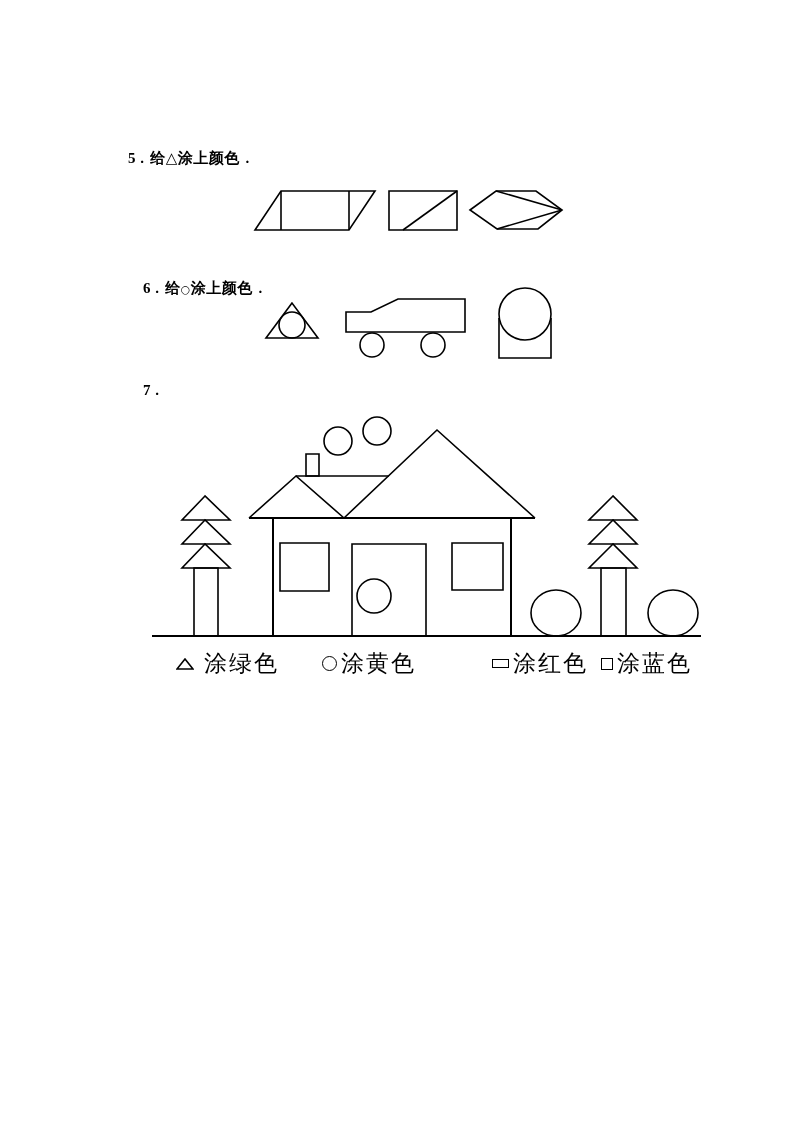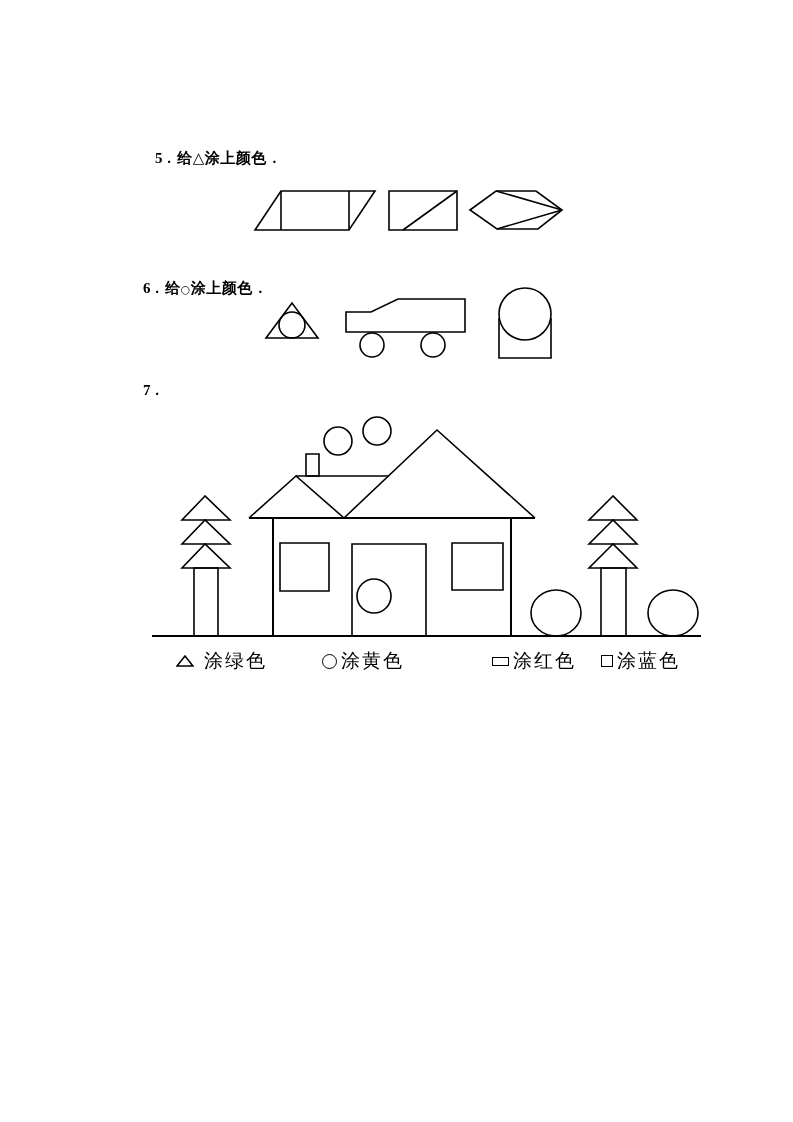--- a/index.html
+++ b/index.html
@@ -4,30 +4,30 @@
   <style>
     html, body { margin: 0; padding: 0; background: #ffffff; }
     body { width: 793px; height: 1122px; position: relative; overflow: hidden;
            font-family: "DejaVu Serif", "Liberation Serif", serif; color: #000; }
     .q-title { position: absolute; font-size: 15px; font-weight: bold; letter-spacing: 0.5px; white-space: nowrap; }
     .q-title .num { font-family: "Liberation Serif", serif; }
     .q-title .cjk { font-family: "DejaVu Sans", sans-serif; }
     svg.fig { position: absolute; left: 0; top: 0; }
     svg.fig * { vector-effect: non-scaling-stroke; }
     .legend { position: absolute; top: 648px; font-family: "DejaVu Sans", sans-serif;
-              font-size: 19px; white-space: nowrap; display: flex; align-items: center; letter-spacing: 2px; }
+              font-size: 23px; white-space: nowrap; display: flex; align-items: center; letter-spacing: 2px; }
     .legend .sym { display: inline-block; margin-right: 4px; }
     .sym-circle { width: 15px; height: 15px; border: 1.6px solid #000; border-radius: 50%; box-sizing: border-box; }
     .sym-rect { width: 17px; height: 9px; border: 1.6px solid #000; box-sizing: border-box; }
     .sym-square { width: 12px; height: 12px; border: 1.6px solid #000; box-sizing: border-box; }
   </style>
 </head>
 <body>
 
-<div class="q-title" style="left:155px; top:149px;">
+<div class="q-title" style="left:128px; top:149px;">
   <span class="num">5 .</span>
   <span class="cjk">给</span><span class="cjk" style="font-weight:normal;">△</span><span class="cjk">涂上颜色</span>
   <span class="num">.</span>
 </div>
 
 <div class="q-title" style="left:143px; top:267px;margin-top:12px;">
   <span class="num">6 .</span>
   <span class="cjk">给</span><span class="cjk" style="font-weight:normal; font-size:11px;">○</span><span class="cjk">涂上颜色</span>
   <span class="num">.</span>
 </div>

